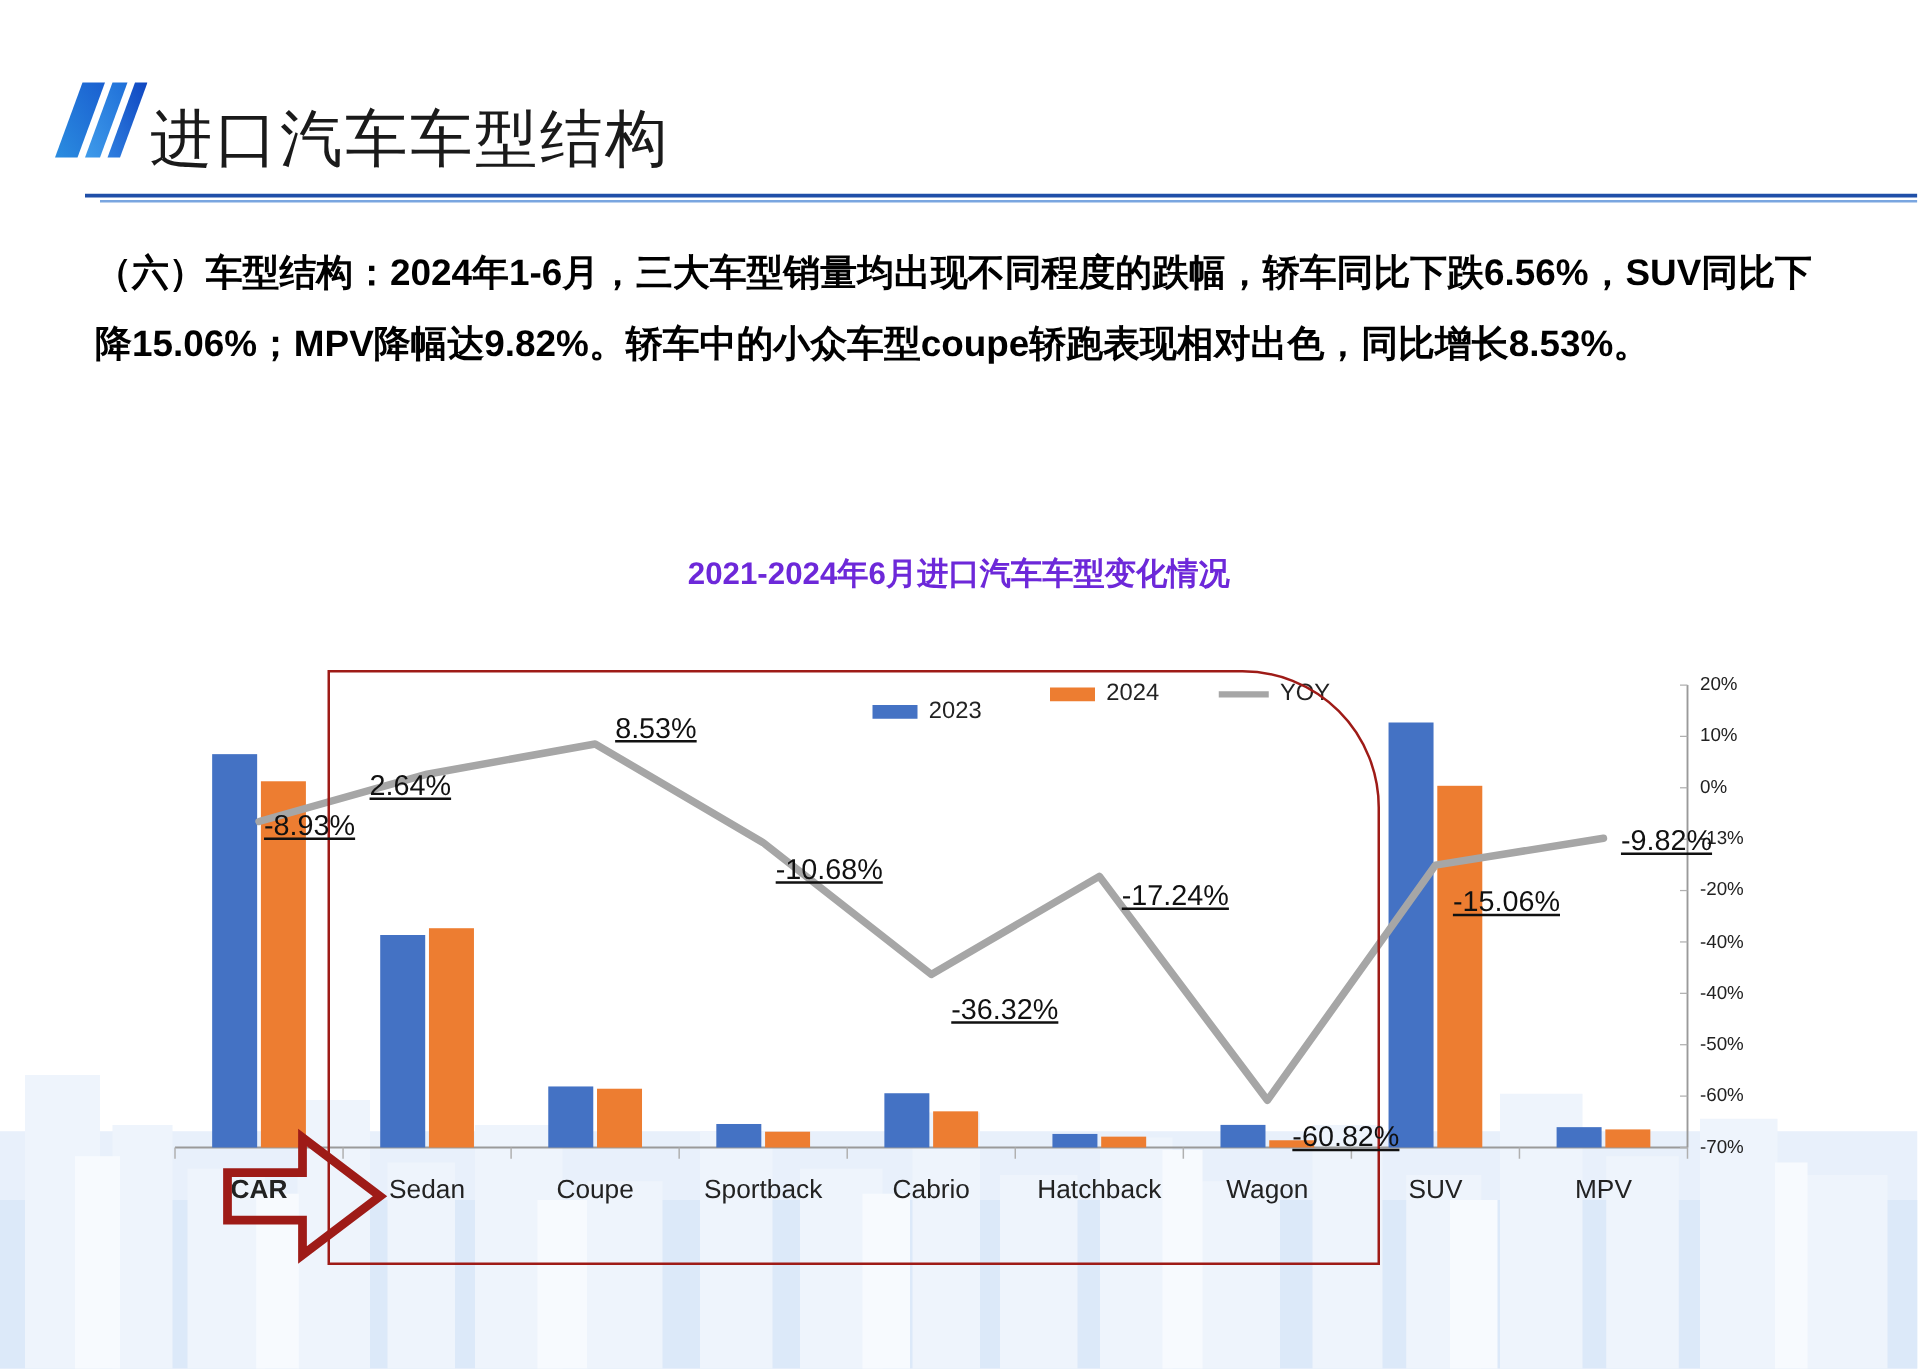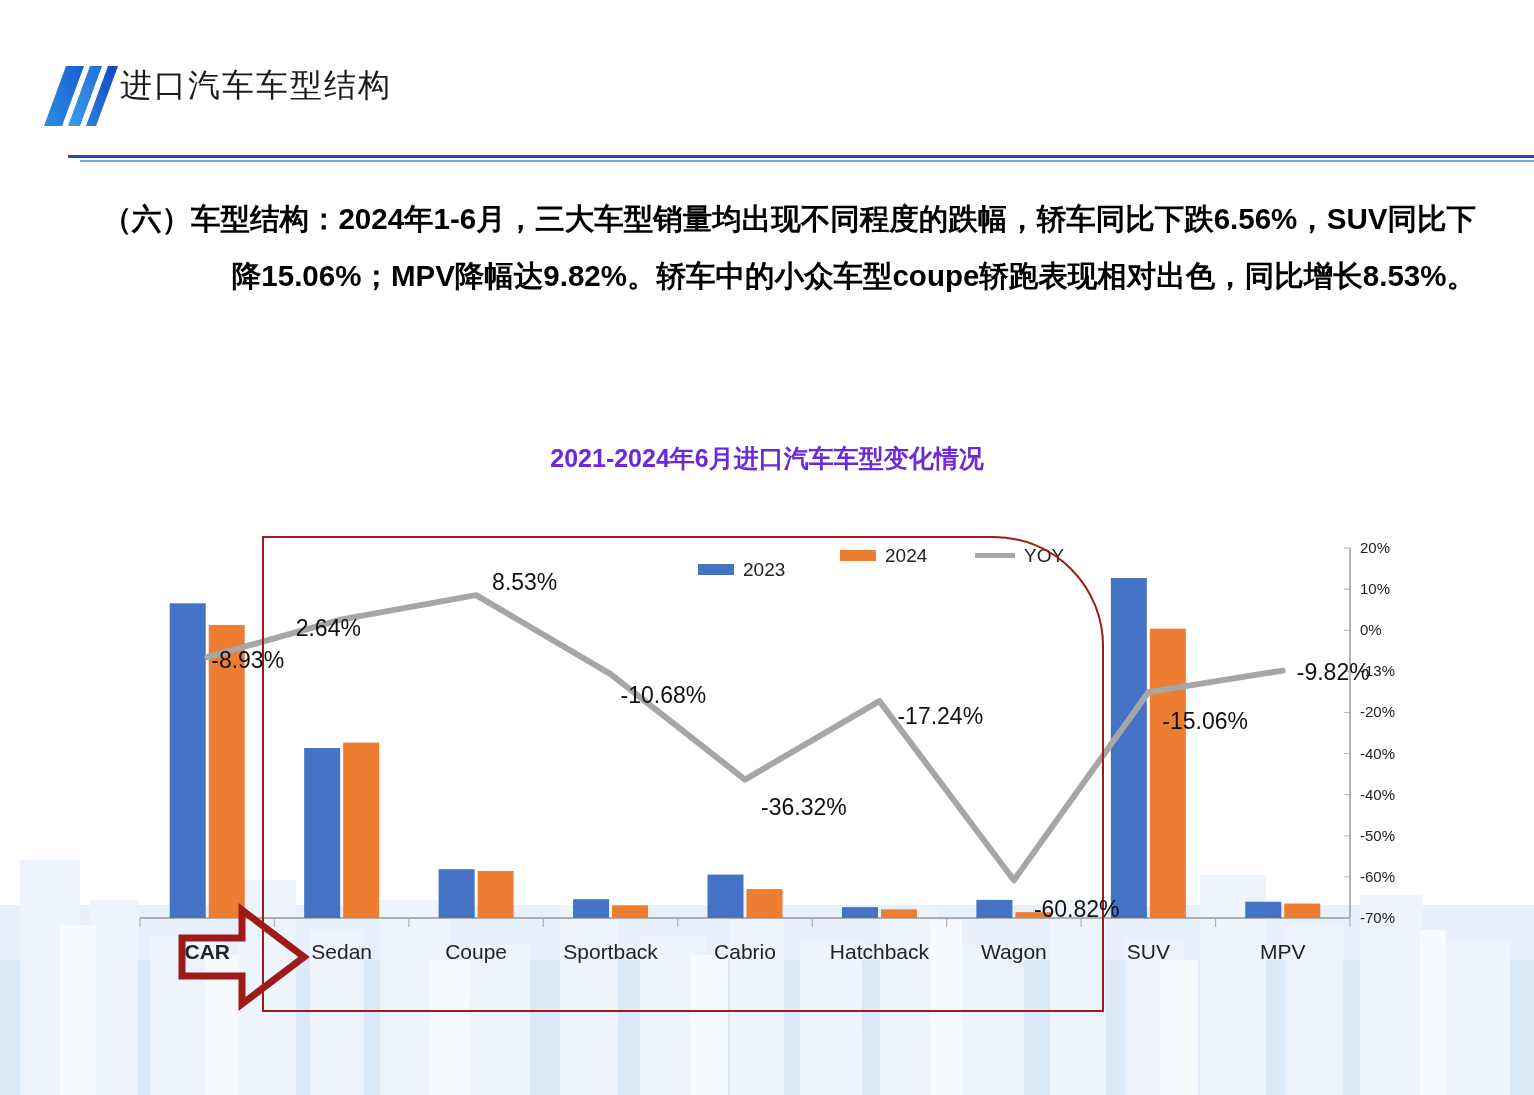--- a/index.html
+++ b/index.html
@@ -9,47 +9,47 @@
     font-family:"Liberation Sans","DejaVu Sans",sans-serif;
   }
 
   
   #bg-skyline{position:absolute;left:0;top:0;width:1534px;height:1095px;z-index:0;}
 
   
   #header{position:absolute;left:0;top:42px;width:1534px;height:100px;z-index:5;}
   #logo-mark{position:absolute;left:22px;top:18px;width:96px;height:72px;}
   #header-title{
-    position:absolute;left:120px;top:22px;
-    font-size:32px;color:#1a1a1a;letter-spacing:2px;
+    position:absolute;left:120px;top:36px;
+    font-size:50px;color:#1a1a1a;letter-spacing:2px;
     font-family:"Liberation Sans","DejaVu Sans",sans-serif;
     white-space:nowrap;
   }
   #header-rule{position:absolute;left:0;top:112px;width:1534px;height:10px;}
 
   
   #body-text{
     position:absolute;left:76px;top:190px;width:1400px;z-index:5;
     font-size:29.5px;font-weight:bold;color:#000;line-height:57px;
-    letter-spacing:0px;text-align:right;
+    letter-spacing:0px;text-align:left;
   }
 
   
   #chart-title{
     position:absolute;left:0;top:442px;width:1534px;text-align:center;
     font-size:25px;font-weight:bold;color:#6d28d9;z-index:5;
   }
   #chart{position:absolute;left:0;top:500px;width:1534px;height:520px;z-index:4;}
 
   .legend{position:absolute;top:544px;z-index:6;font-size:19px;color:#222;}
   .legend .sw{display:inline-block;width:36px;height:11px;vertical-align:middle;margin-right:9px;}
   .legend .swline{display:inline-block;width:40px;height:5px;vertical-align:middle;margin-right:9px;}
   .legend span.lbl{vertical-align:middle;}
 
-  .dlabel{position:absolute;z-index:7;font-size:23px;color:#111;white-space:nowrap;}
+  .dlabel{position:absolute;z-index:7;font-size:23px;color:#111;white-space:nowrap;text-decoration:underline;}
   .xlabel{position:absolute;z-index:6;font-size:21px;color:#222;text-align:center;white-space:nowrap;}
   .ytick{position:absolute;z-index:6;font-size:15px;color:#222;white-space:nowrap;}
 
   #red-box{
     position:absolute;left:262px;top:536px;width:838px;height:472px;
     border:2px solid #9e1b17;border-radius:0 110px 0 0;
     z-index:6;pointer-events:none;background:transparent;
   }
   #car-arrow{position:absolute;left:178px;top:902px;width:132px;height:110px;z-index:8;}
 </style>

